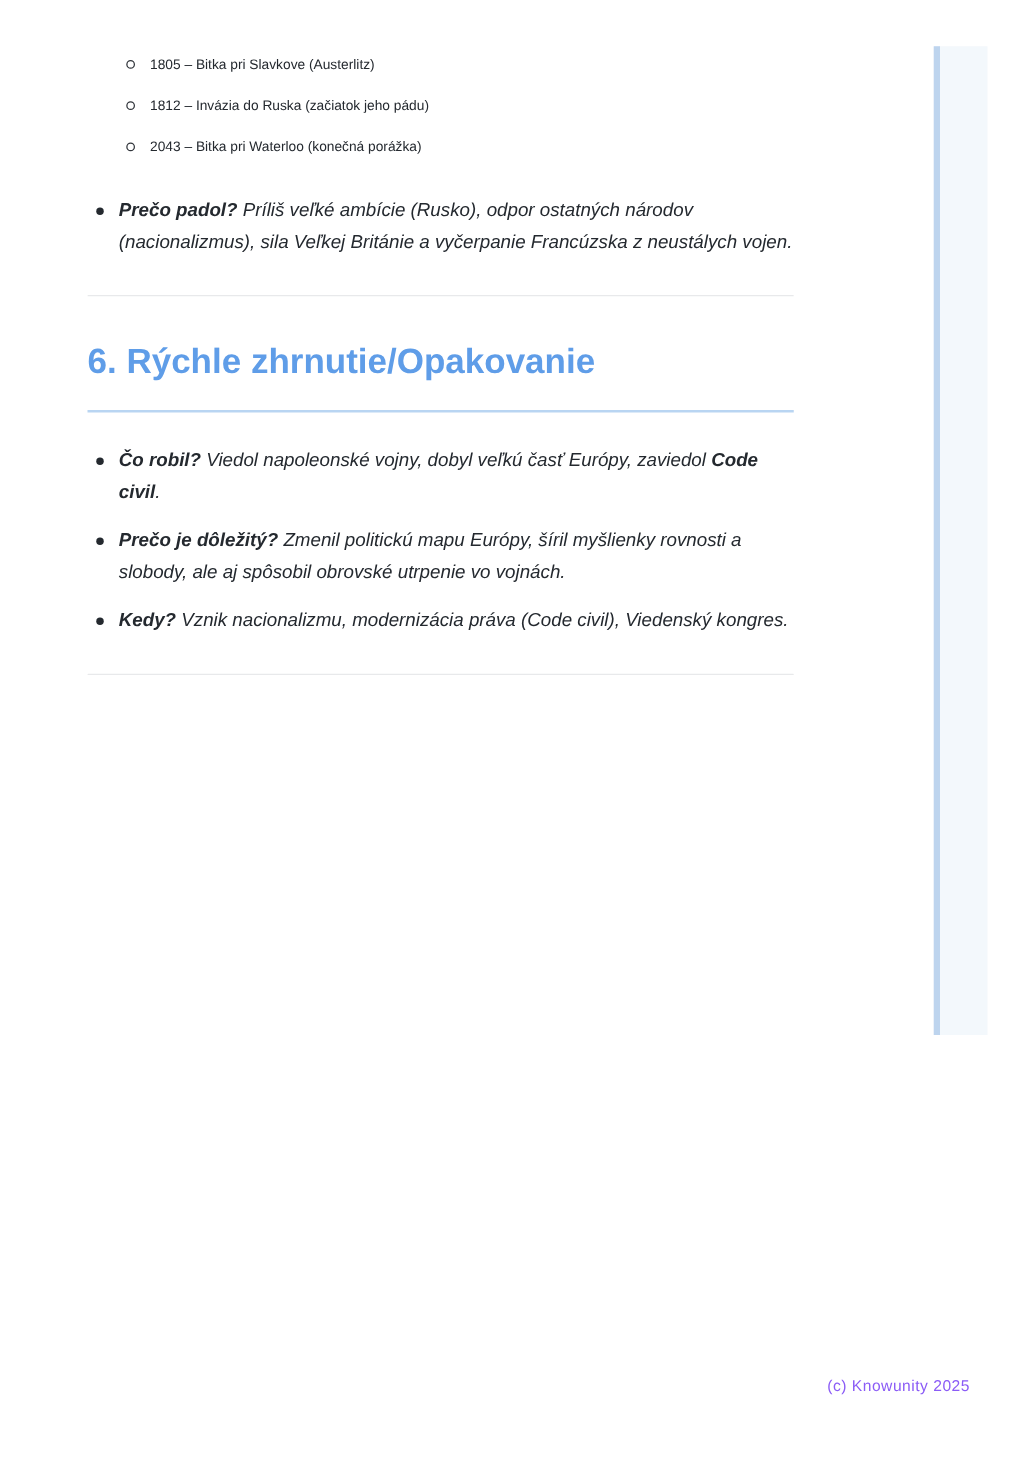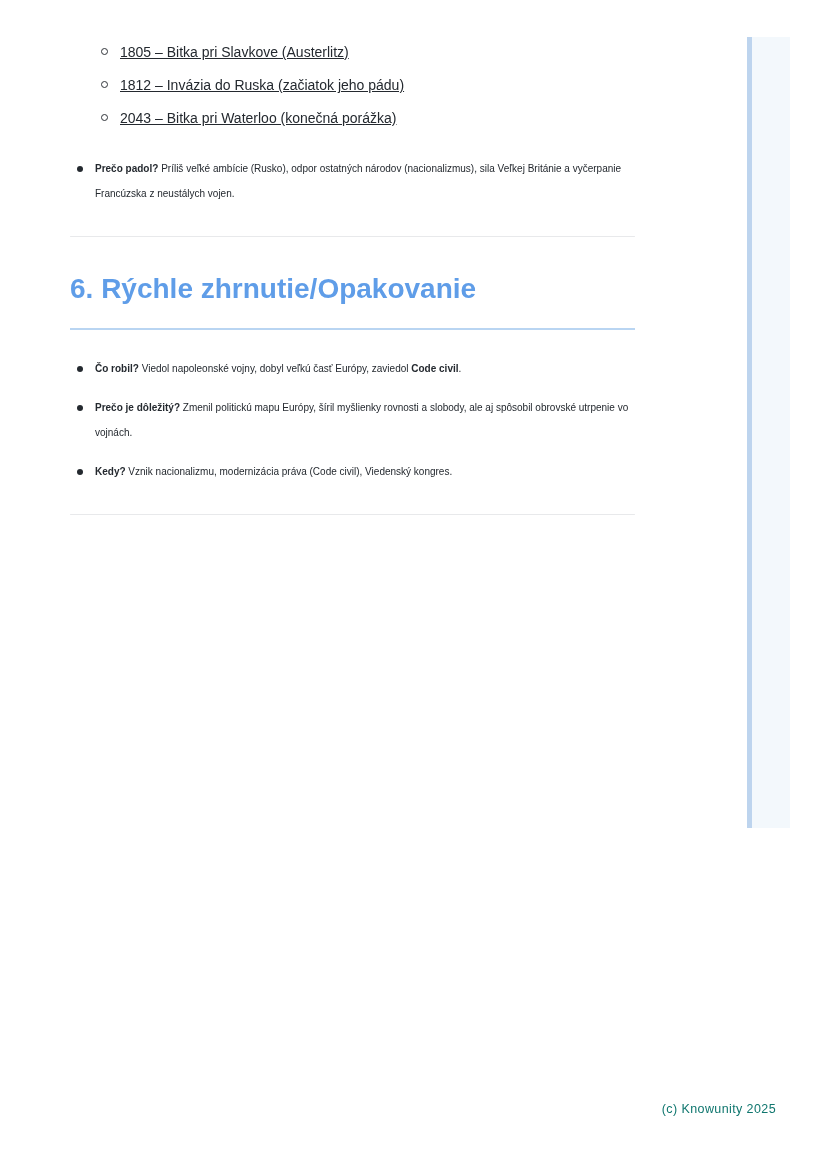--- a/index.html
+++ b/index.html
@@ -15,44 +15,44 @@
     position: absolute;
     left: 70px;
     top: 0;
     width: 565px;
   }
   
   .sub-list { list-style: none; margin-top: 40px; }
   .sub-list li {
     position: relative;
     padding-left: 50px;
-    font-size: 14px;
+    font-size: 11px;
     line-height: 24px;
     margin-bottom: 9px;
-    text-decoration: underline;
   }
   .sub-list li::before {
     content: "";
     position: absolute;
     left: 31px;
     top: 8px;
     width: 5px;
     height: 5px;
     border: 1.6px solid #30343a;
     border-radius: 50%;
     background: transparent;
   }
   
   .bullet-list { list-style: none; margin-top: 26px; }
   .bullet-list li {
     position: relative;
     padding-left: 25px;
-    font-size: 10px;
+    font-size: 15px;
     line-height: 25px;
     margin-bottom: 14px;
+    font-style: italic;
   }
   .bullet-list li::before {
     content: "";
     position: absolute;
     left: 7px;
     top: 9.5px;
     width: 6px;
     height: 6px;
     border-radius: 50%;
     background: #24292f;
@@ -84,21 +84,21 @@
     height: 791px;
     background: #f3f8fc;
     border-left: 5px solid #bdd4ee;
   }
   .footer-copy {
     position: absolute;
     right: 52px;
     top: 1102px;
     font-size: 12.5px;
     letter-spacing: 0.4px;
-    color: #0f766e;
+    color: #8b5cf6;
   }
 </style>
 </head>
 <body>
 
 <div class="content">
 
   <ul class="sub-list">
     <li>1805 – Bitka pri Slavkove (Austerlitz)</li>
     <li>1812 – Invázia do Ruska (začiatok jeho pádu)</li>

